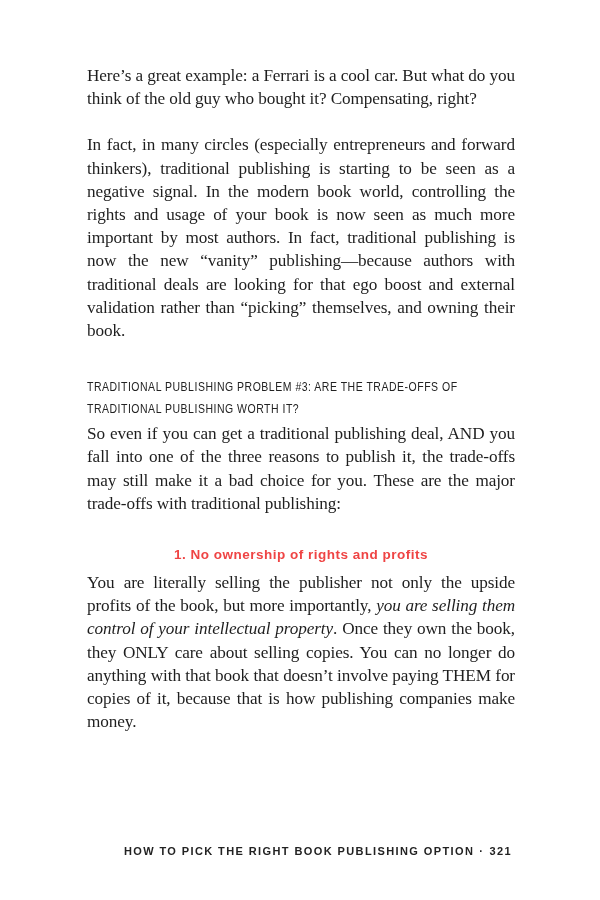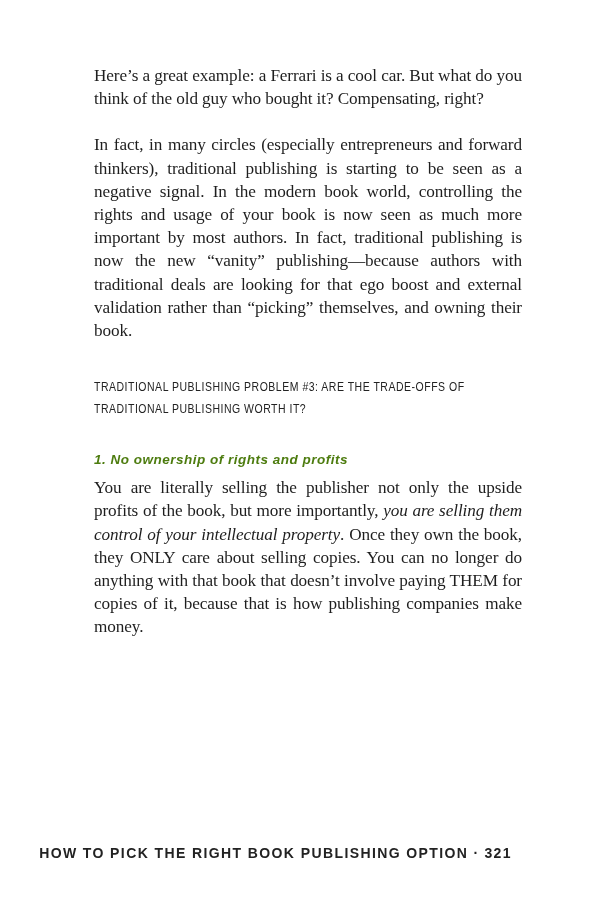--- a/index.html
+++ b/index.html
@@ -9,21 +9,21 @@
     }
     body {
       width: 600px;
       height: 900px;
       position: relative;
       overflow: hidden;
       color: #1e1e1e;
     }
     .page {
       position: absolute;
-      left: 94px;
+      left: 87px;
       top: 64px;
       width: 428px;
     }
     .para {
       font-family: "Liberation Serif", serif;
       font-size: 17.2px;
       line-height: 23.2px;
       margin: 0;
       text-align: justify;
       text-align-last: left;
@@ -40,50 +40,51 @@
       font-weight: normal;
       margin: 34px 0 0 0;
       color: #222;
       transform: scaleX(0.86);
       transform-origin: left top;
       width: 500px;
     }
     .after-heading { margin-top: 2px !important; }
     .subhead {
       font-family: "Liberation Sans", sans-serif;
-      font-style: italic;
       font-size: 13.5px;
       line-height: 20px;
       margin: 30px 0 0 0;
       letter-spacing: 0.5px;
-      color: #4d7c0f;
+      color: #ef4444;
+      text-align: center;
     }
     .after-subhead { margin-top: 6px !important; }
     .footer {
       position: absolute;
       right: 88px;
       top: 845px;
       font-family: "Liberation Sans", sans-serif;
-      font-size: 14px;
+      font-size: 11px;
       font-weight: bold;
       letter-spacing: 1.4px;
       color: #222;
       white-space: nowrap;
     }
     .footer .sep { margin: 0 5px; }
   </style>
 </head>
 <body>
 
 <div class="page">
   <p class="para">Here’s a great example: a Ferrari is a cool car. But what do you think of the old guy who bought it? Compensating, right?</p>
   <p class="para">In fact, in many circles (especially entrepreneurs and forward thinkers), traditional publishing is starting to be seen as a negative signal. In the modern book world, controlling the rights and usage of your book is now seen as much more important by most authors. In fact, traditional publishing is now the new “vanity” publishing—because authors with traditional deals are looking for that ego boost and external validation rather than “picking” themselves, and owning their book.</p>
 
   <h3 class="heading">Traditional Publishing Problem #3: Are the Trade-Offs of Traditional Publishing Worth It?</h3>
 
+  <p class="para after-heading">So even if you can get a traditional publishing deal, AND you fall into one of the three reasons to publish it, the trade-offs may still make it a bad choice for you. These are the major trade-offs with traditional publishing:</p>
 
   <h4 class="subhead">1. No ownership of rights and profits</h4>
 
   <p class="para after-subhead"><span>You are literally selling the publisher not only the upside profits of the book, but more importantly, </span><em>you are selling them control of your intellectual property</em><span>. Once they own the book, they ONLY care about selling copies. You can no longer do anything with that book that doesn’t involve paying THEM for copies of it, because that is how publishing companies make money.</span></p>
 </div>
 
 <div class="footer">
   <span>HOW TO PICK THE RIGHT BOOK PUBLISHING OPTION</span><span class="sep">·</span><span>321</span>
 </div>
 

